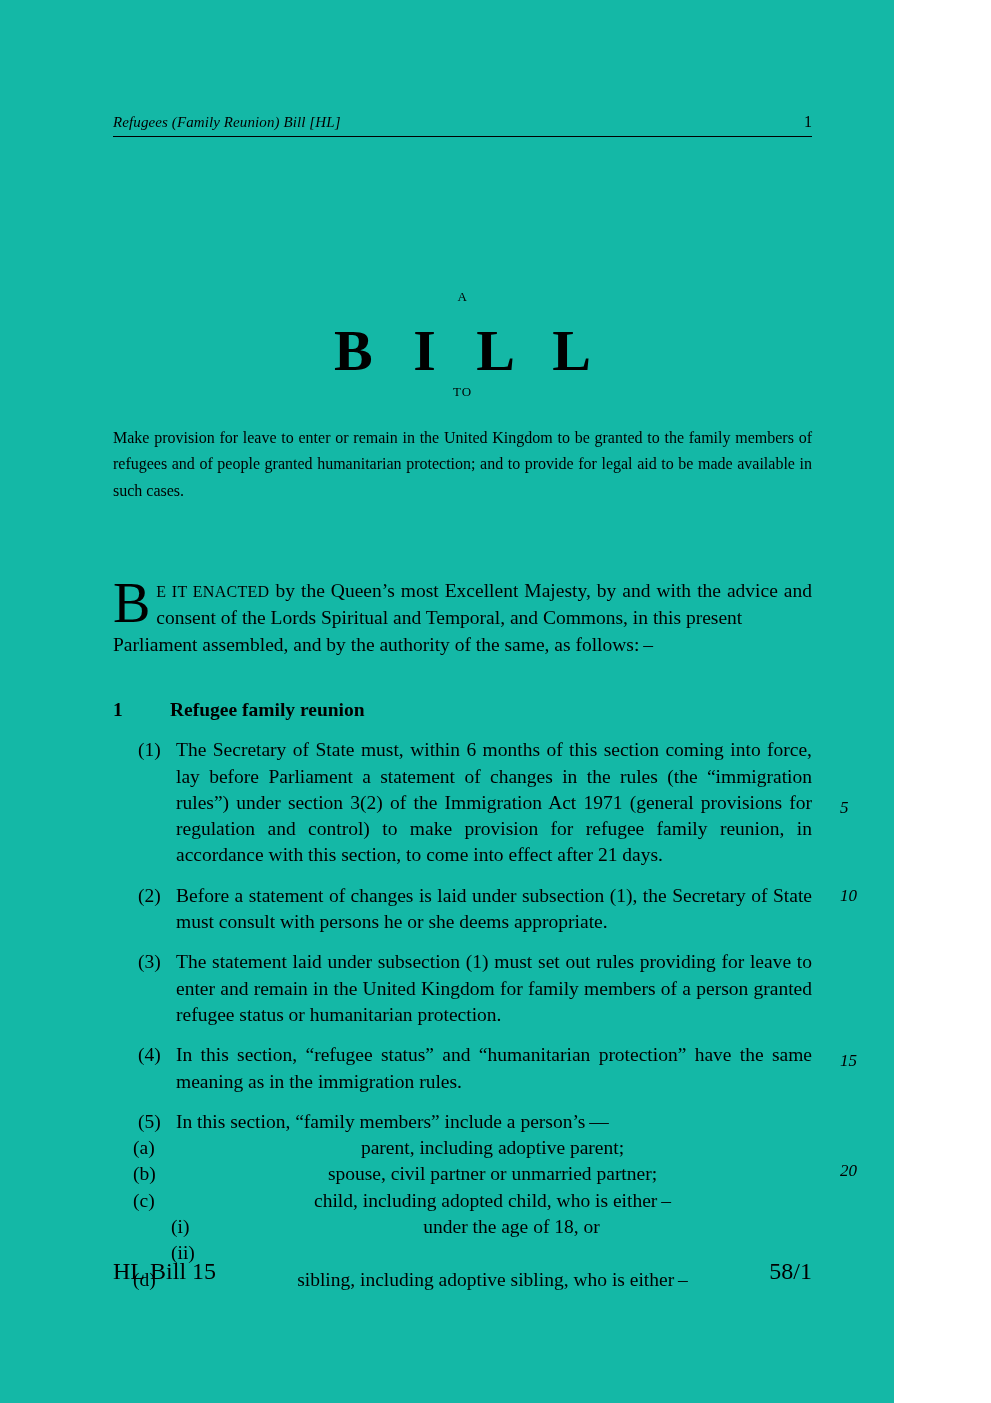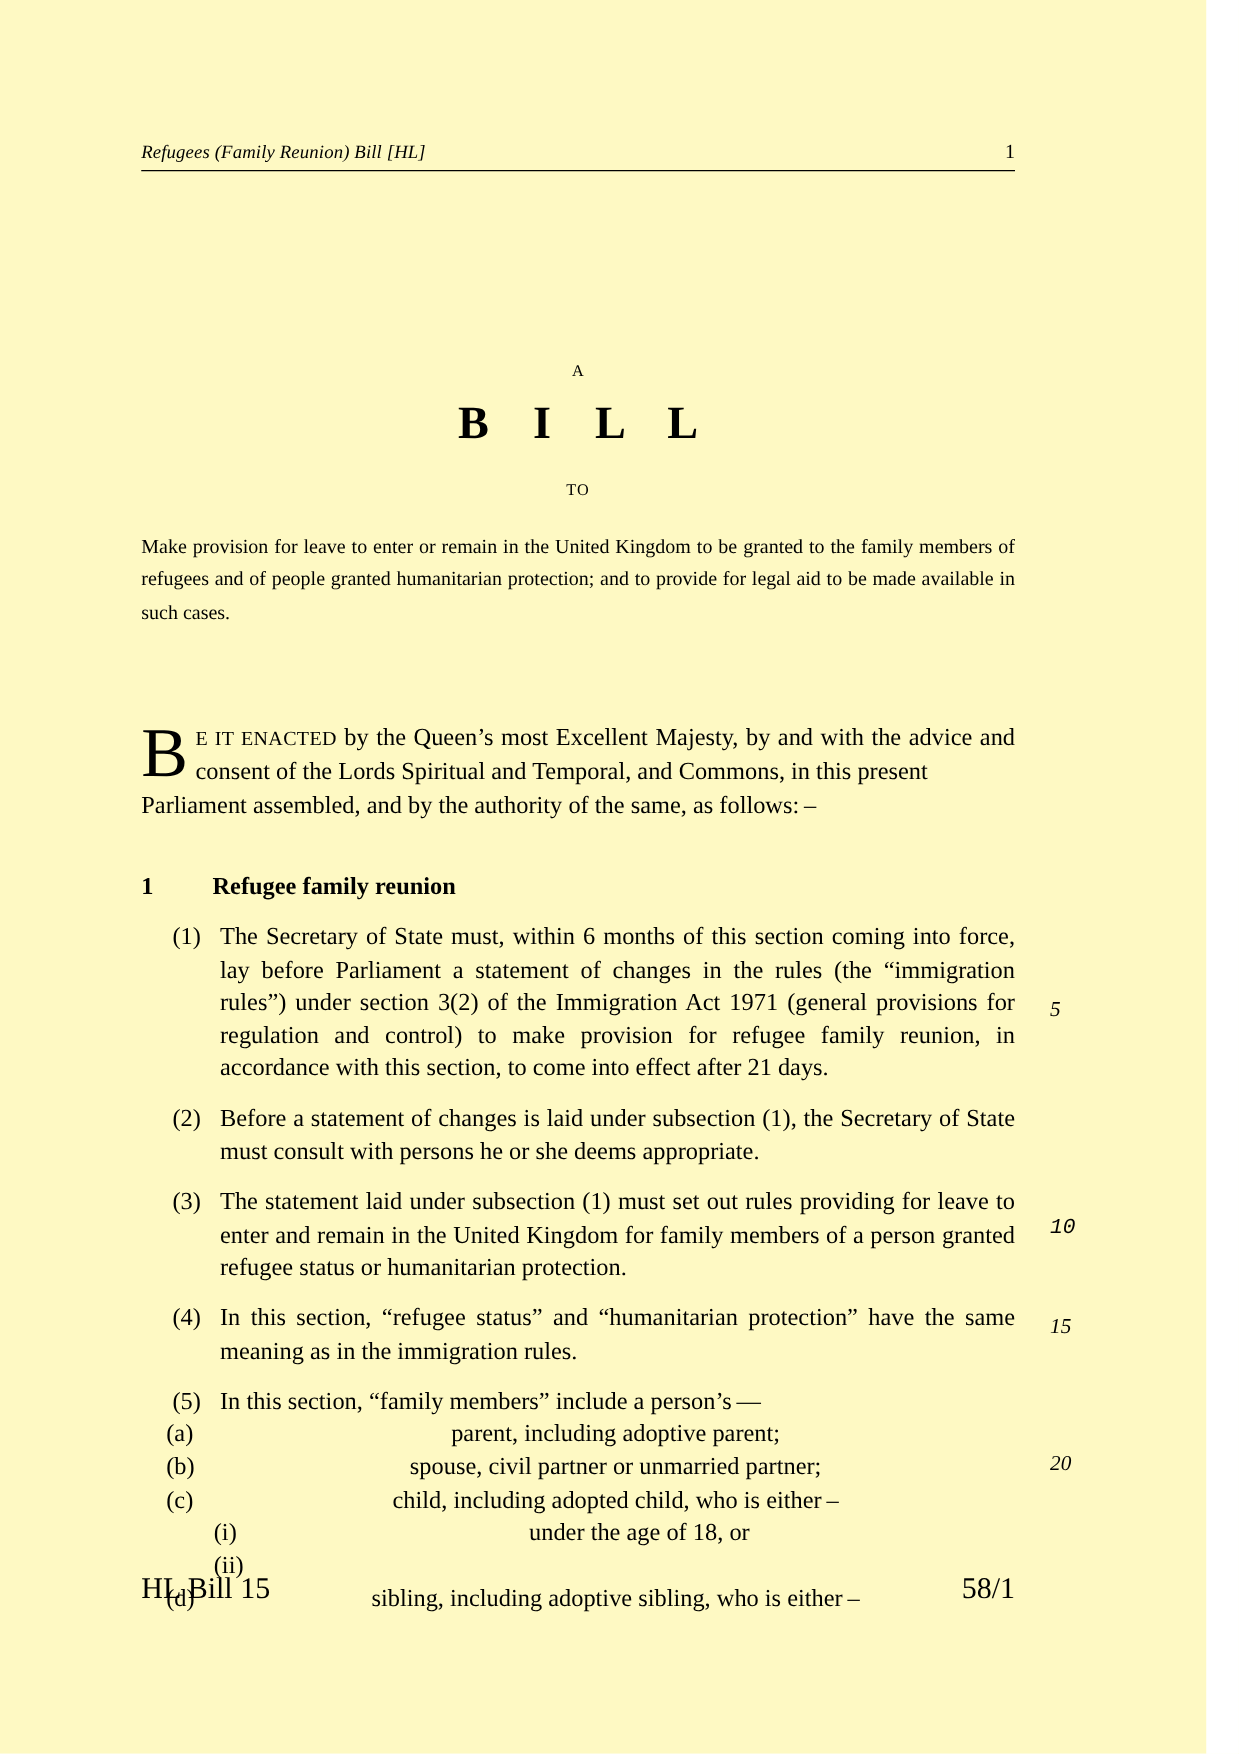--- a/index.html
+++ b/index.html
@@ -6,23 +6,23 @@
     margin: 0;
     padding: 0;
     background: #ffffff;
   }
   body {
     font-family: "Liberation Serif", "DejaVu Serif", serif;
     color: #000000;
   }
   .page {
     position: relative;
-    width: 965px;
+    width: 894px;
     height: 1403px;
-    background: #fef9c3;
+    background: #14b8a6;
     overflow: hidden;
     box-sizing: border-box;
   }
 
   
   .running-header {
     position: absolute;
     left: 113px;
     top: 113px;
     width: 699px;
@@ -55,31 +55,30 @@
     top: 290px;
     width: 699px;
     text-align: center;
   }
   .t-a {
     font-size: 13px;
     letter-spacing: 0.6px;
     line-height: 1.1;
   }
   .t-bill {
-    font-size: 37px;
+    font-size: 58px;
     font-weight: bold;
     letter-spacing: 13px;
     text-indent: 13px;
     line-height: 1.15;
     margin-top: 14px;
   }
   .t-to {
     font-size: 13px;
     letter-spacing: 0.9px;
-    margin-top: 24px;
     line-height: 1.1;
   }
 
   
   .long-title {
     position: absolute;
     left: 113px;
     top: 425px;
     width: 699px;
     font-size: 16px;
@@ -298,21 +297,21 @@
       <div class="para nojust">
         <span class="marker">(d)</span>
         <span class="content">sibling, including adoptive sibling, who is either –</span>
       </div>
 
     </div>
   </div>
 
   <div class="line-numbers">
       <span class="lnum" style="top: 795px;">5</span>
-      <span class="lnum" style="top: 970px; font-family: Liberation Mono, monospace;">10</span>
+      <span class="lnum" style="top: 883px;">10</span>
       <span class="lnum" style="top: 1048px;">15</span>
       <span class="lnum" style="top: 1158px;">20</span>
     </div>
 
   <div class="footer">
     <span>HL Bill 15</span>
     <span>58/1</span>
   </div>
 
 </div>

